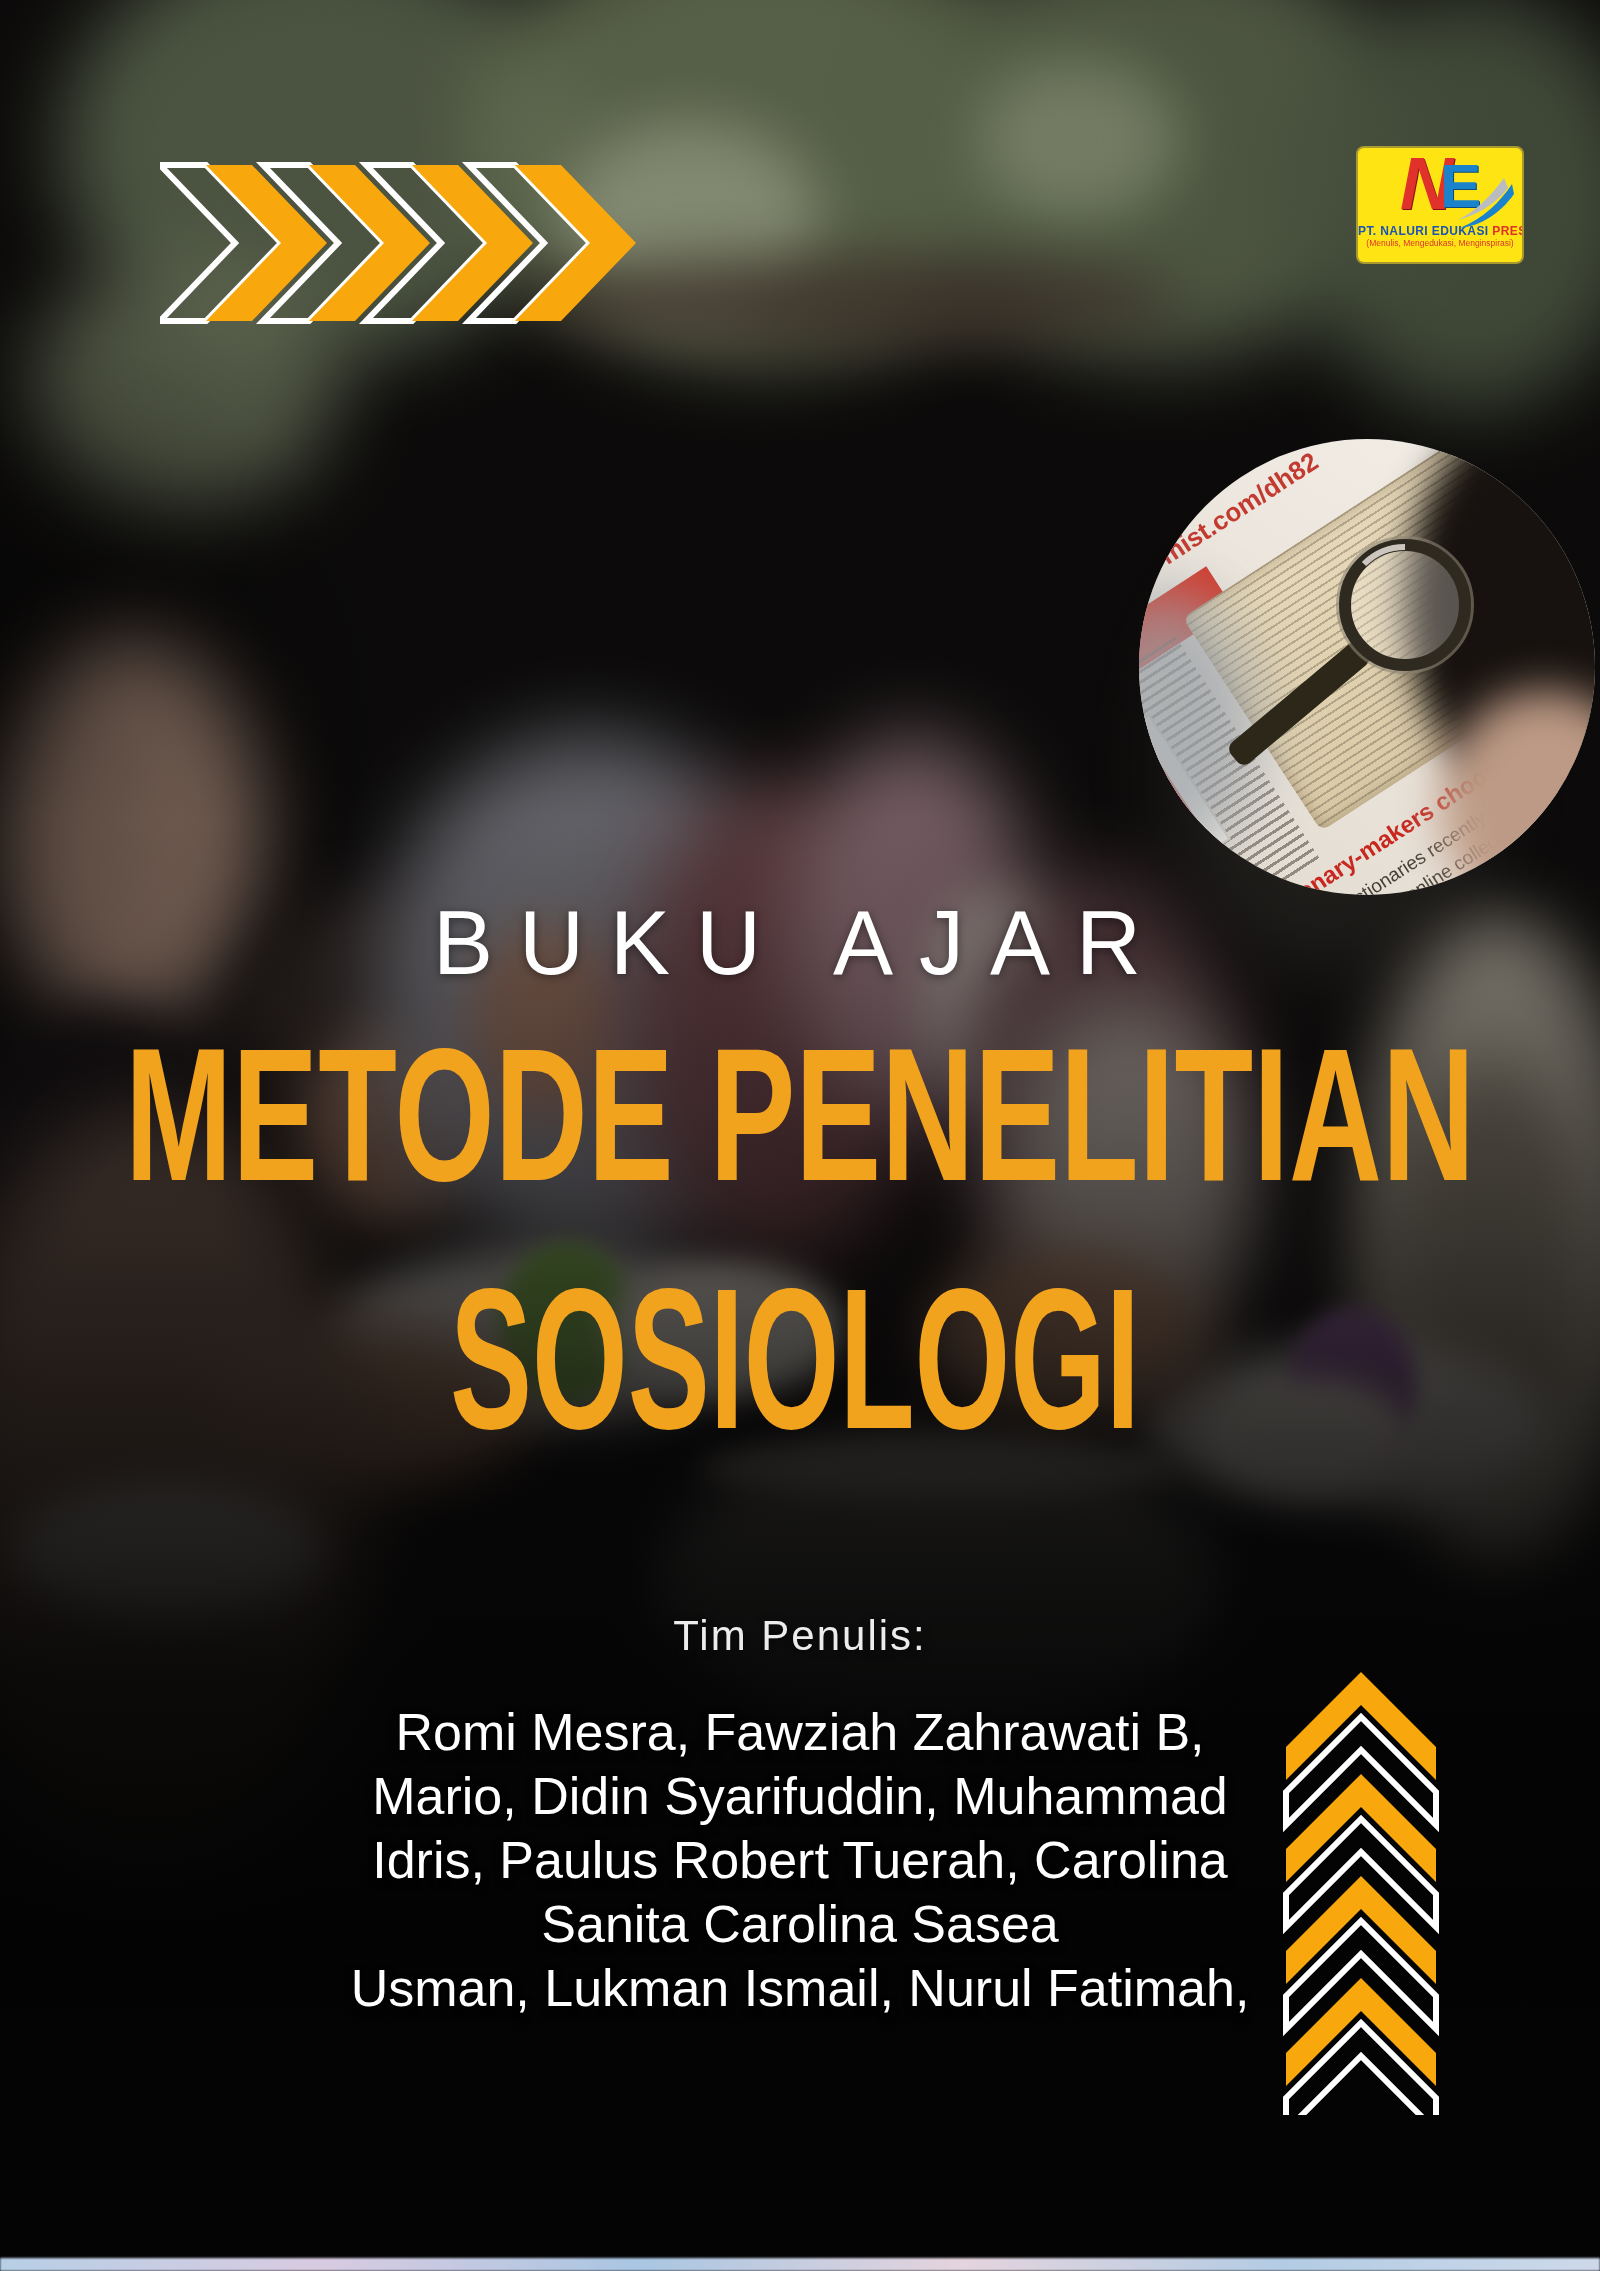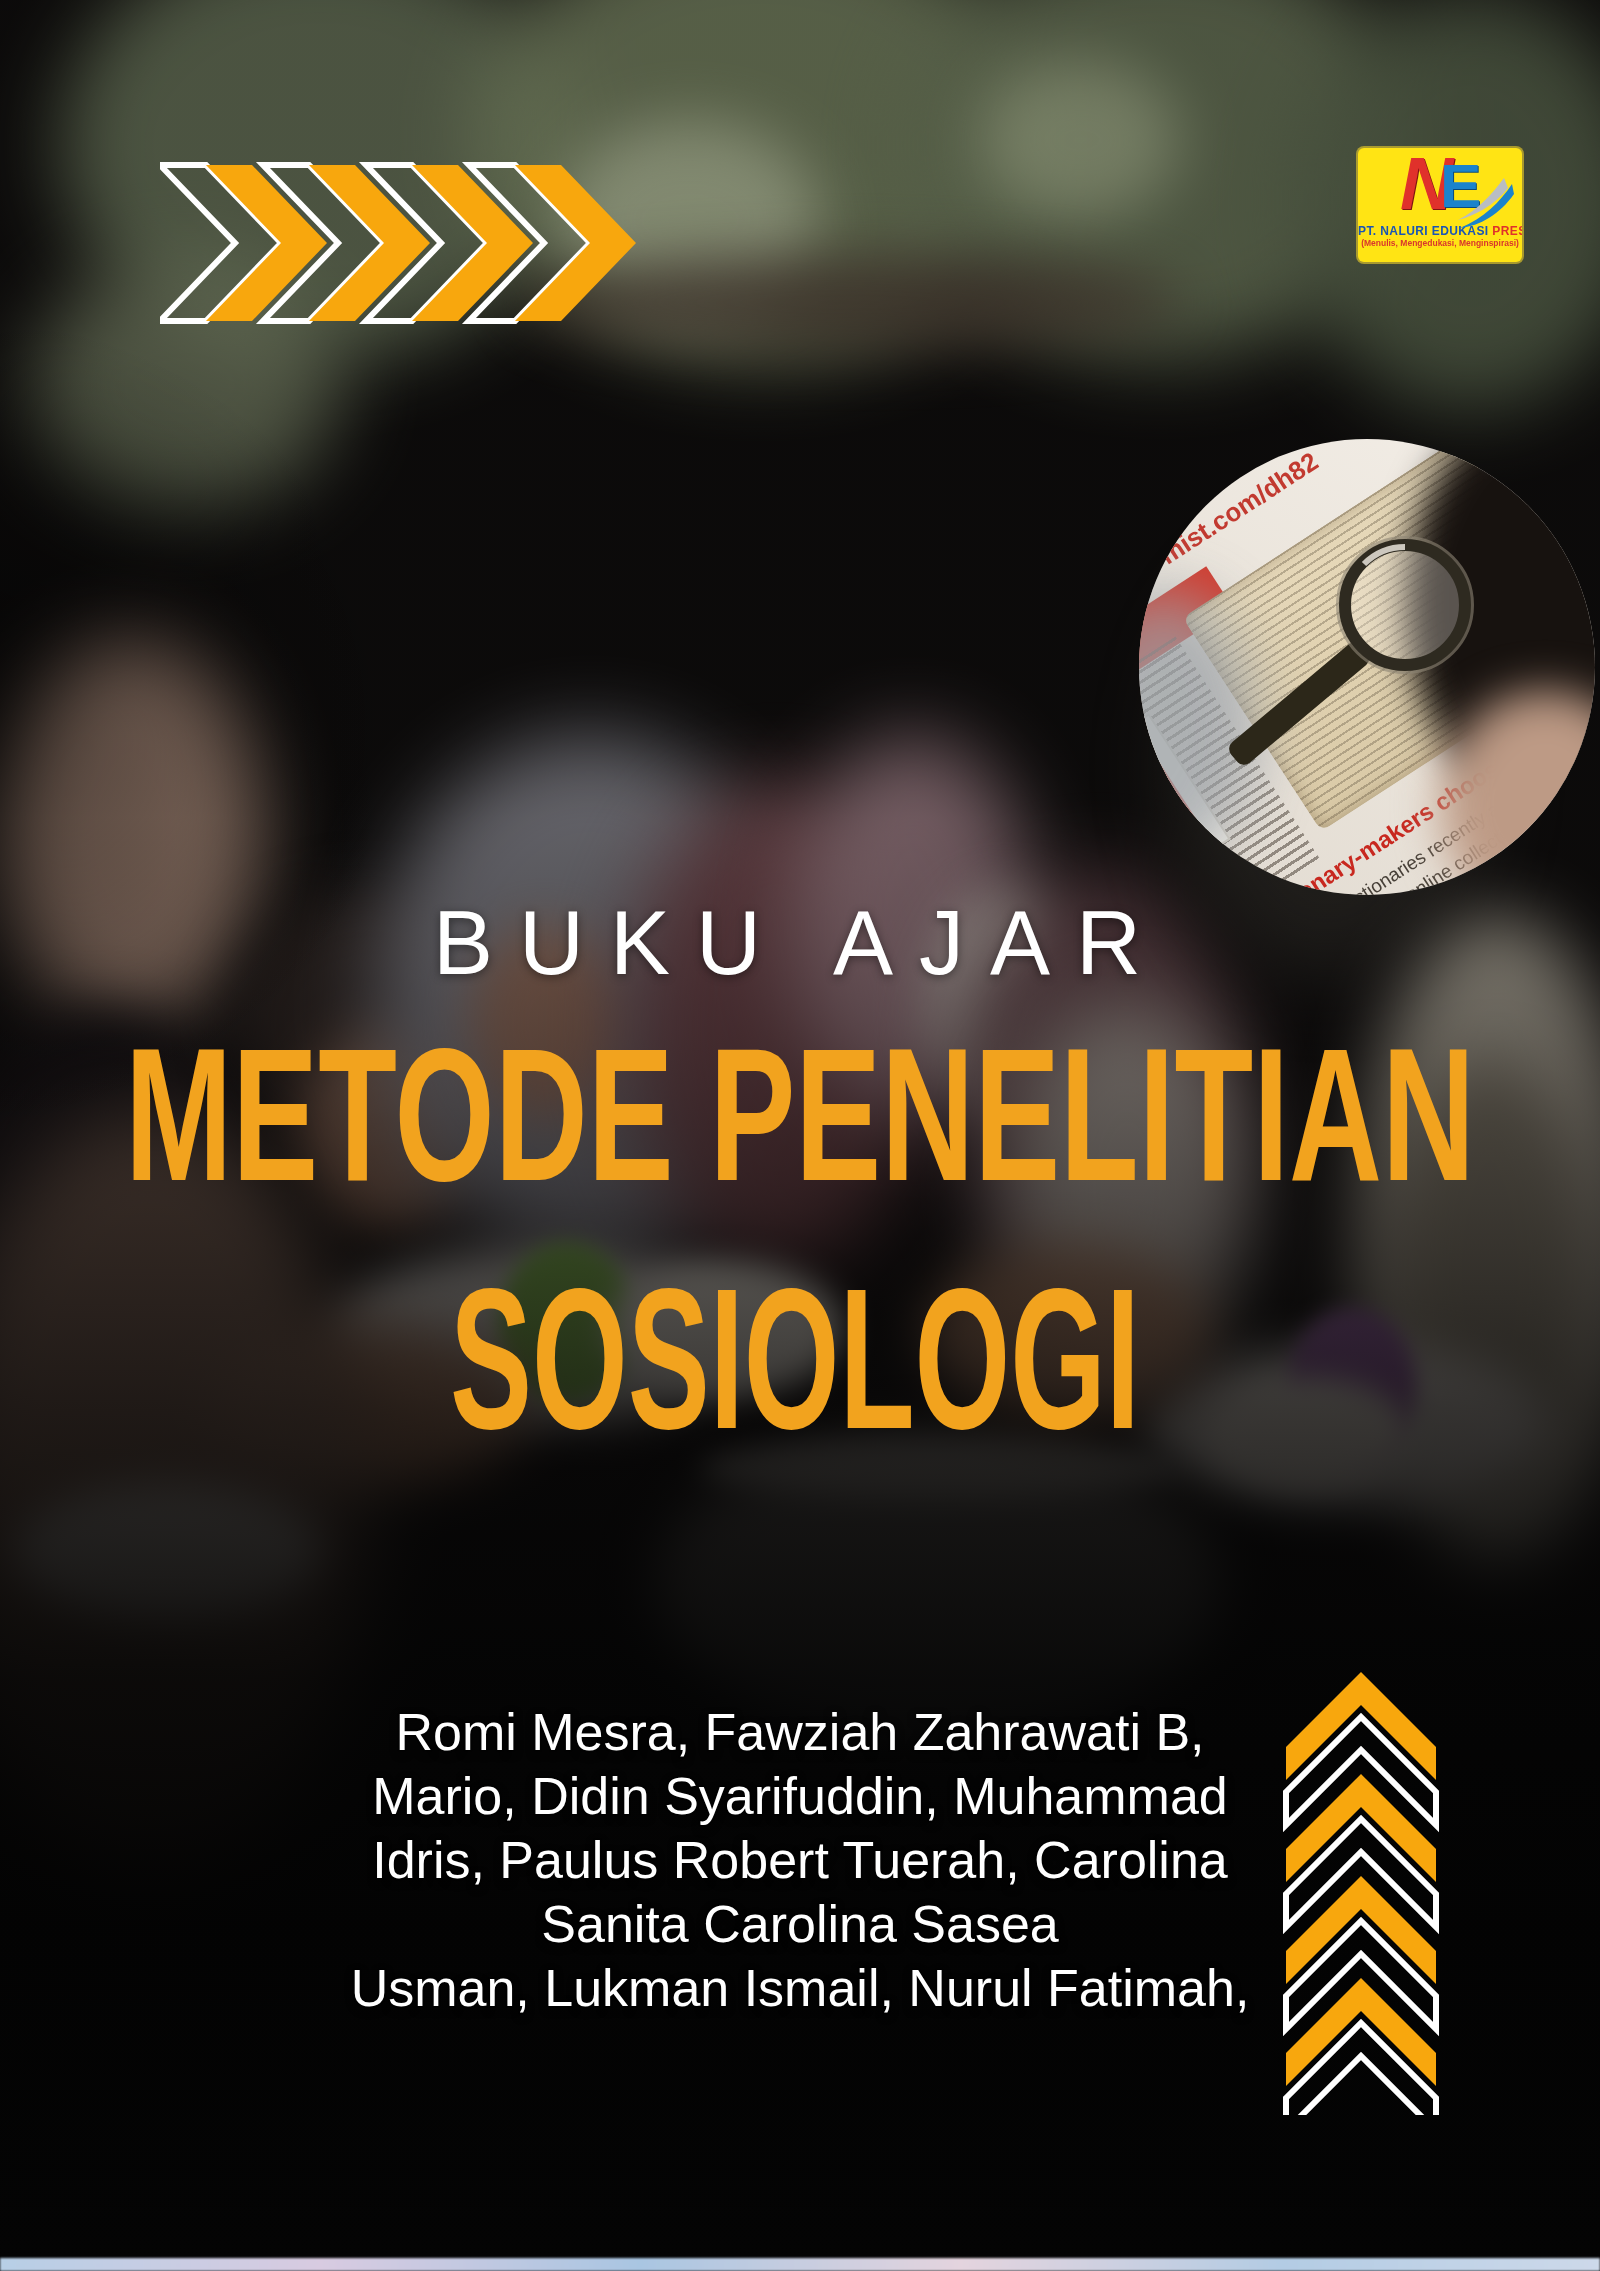--- a/index.html
+++ b/index.html
@@ -48,21 +48,21 @@
     position:absolute;left:82px;top:2px;font-size:62px;font-weight:900;
     color:#1b83cc;line-height:68px;text-shadow:1px 1px 0 #0c4a79;
   }
   .logo-swoosh{position:absolute;left:96px;top:26px;}
   .logo-name{
     font-size:12px;font-weight:bold;color:#1a55b5;letter-spacing:.4px;
     white-space:nowrap;line-height:14px;margin-top:2px;
   }
   .logo-name .press{color:#e0312b;}
   .logo-tagline{
-    font-size:8.5px;font-weight:bold;color:#d8362e;white-space:nowrap;line-height:10px;
+    font-size:8.5px;font-weight:normal;color:#d8362e;white-space:nowrap;line-height:10px;
   }
   
   .inset{
     position:absolute;left:1139px;top:439px;width:456px;height:456px;
     border-radius:50%;overflow:hidden;
     background:linear-gradient(210deg,#f3eee7 0%,#eae4db 55%,#e2dbd1 100%);
   }
   .news{
     position:absolute;left:-152px;top:-152px;width:760px;height:760px;
     transform:rotate(-33deg);transform-origin:center;
@@ -227,20 +227,21 @@
   <div class="series-label">BUKU AJAR</div>
 
   <svg class="title-svg" style="left:110px;top:1018px;" width="1380" height="195" viewBox="0 0 1380 195">
     <text x="690" y="162" text-anchor="middle" font-family="Liberation Sans, sans-serif" font-size="190" font-weight="bold" fill="#F2A31E" textLength="1350" lengthAdjust="spacingAndGlyphs">METODE PENELITIAN</text>
   </svg>
 
   <svg class="title-svg" style="left:395px;top:1258px;" width="800" height="205" viewBox="0 0 800 205">
     <text x="400" y="170" text-anchor="middle" font-family="Liberation Sans, sans-serif" font-size="200" font-weight="bold" fill="#F2A31E" textLength="690" lengthAdjust="spacingAndGlyphs">SOSIOLOGI</text>
   </svg>
 
+  <div class="authors-heading">Tim Penulis:</div>
   <div class="authors">
     <div>Romi Mesra, Fawziah Zahrawati B,</div>
     <div>Mario, Didin Syarifuddin, Muhammad</div>
     <div>Idris, Paulus Robert Tuerah, Carolina</div>
     <div>Sanita Carolina Sasea</div>
     <div>Usman, Lukman Ismail, Nurul Fatimah,</div>
   </div>
 
   <svg class="chevrons-up" width="160" height="445" viewBox="0 0 160 445">
     <defs>

